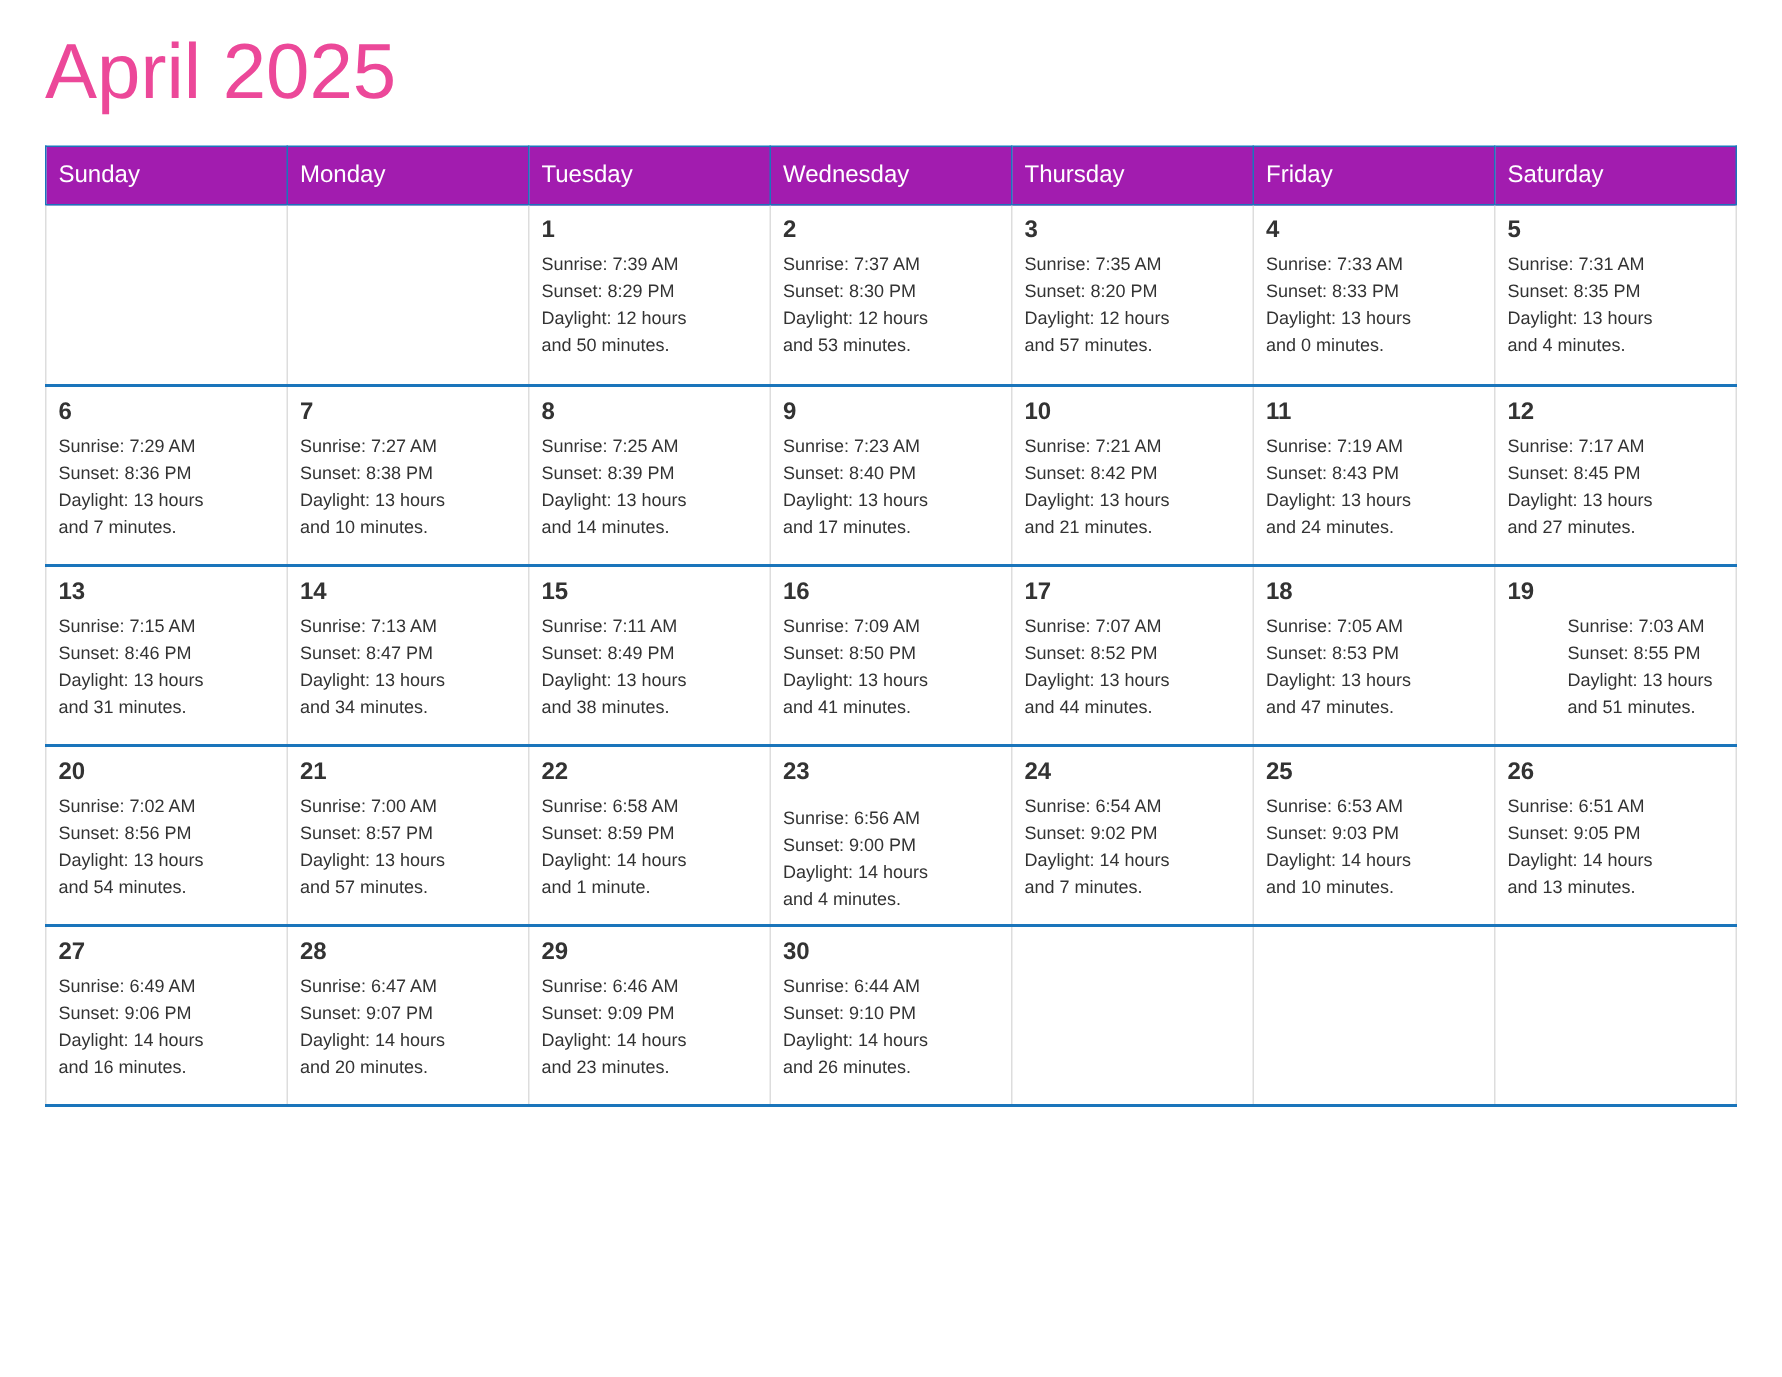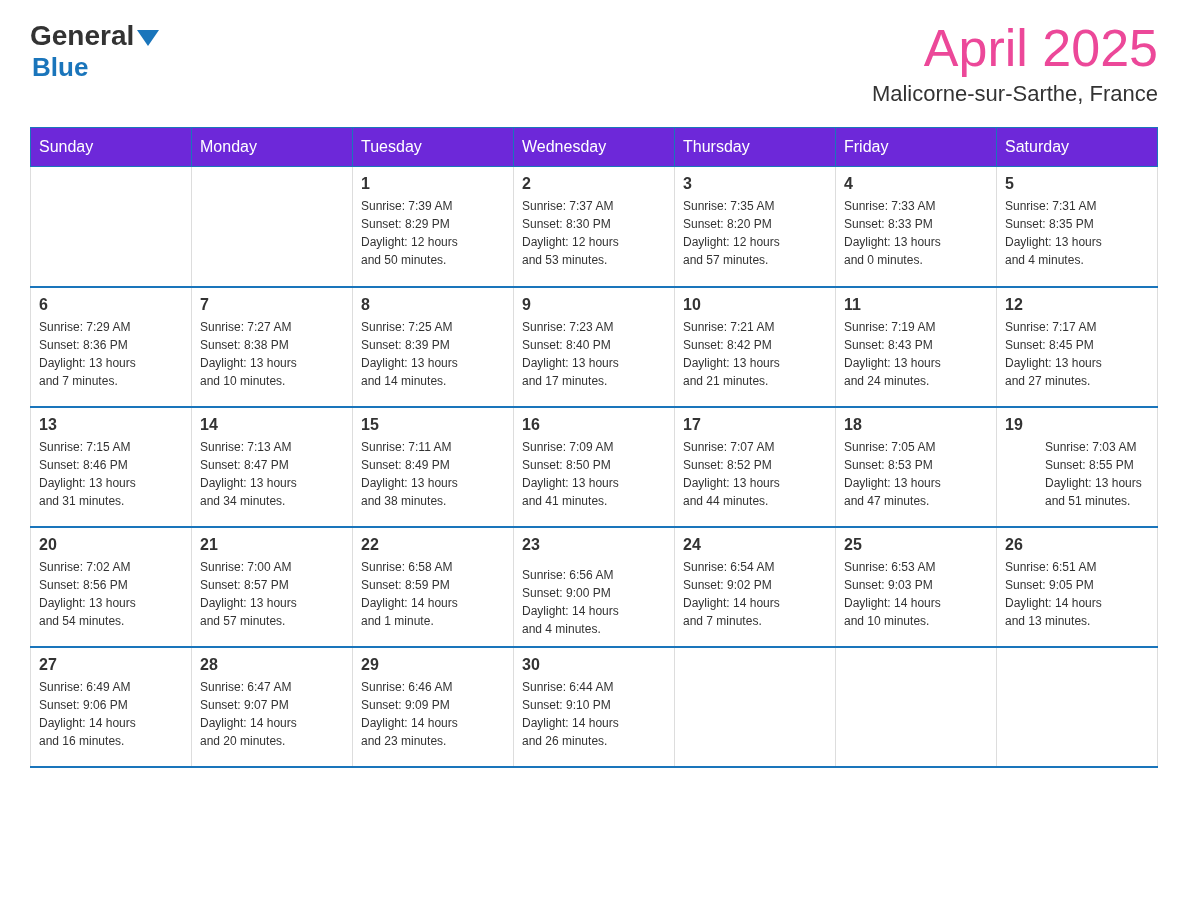--- a/index.html
+++ b/index.html
@@ -35,21 +35,21 @@
       font-size: 22px;
       color: #333;
       margin-top: 4px;
     }
     table {
       width: 100%;
       border-collapse: collapse;
       table-layout: fixed;
     }
     thead tr {
-      background-color: #6d28d9;
+      background-color: #a21caf;
       color: #fff;
     }
     thead th {
       padding: 10px 8px;
       text-align: left;
       font-size: 16px;
       font-weight: normal;
       border: 1px solid #1a75bb;
     }
     tbody tr {
@@ -103,30 +103,22 @@
       color: #1a75bb;
       font-size: 26px;
       font-weight: bold;
       margin-left: 2px;
     }
   </style>
 </head>
 <body>
 
 <div class="header">
-  <div class="logo-wrapper">
-    <div class="logo-line1">
-      <span class="logo-text-general">General</span>
-      <span class="logo-triangle"></span>
-    </div>
-    <div class="logo-line2">Blue</div>
-  </div>
   <div class="title-section">
     <div class="month-title">April 2025</div>
-    <div class="location-title">Malicorne-sur-Sarthe, France</div>
   </div>
 </div>
 
 <table>
   <thead>
     <tr>
     <th>Sunday</th>
         <th>Monday</th>
         <th>Tuesday</th>
         <th>Wednesday</th>

